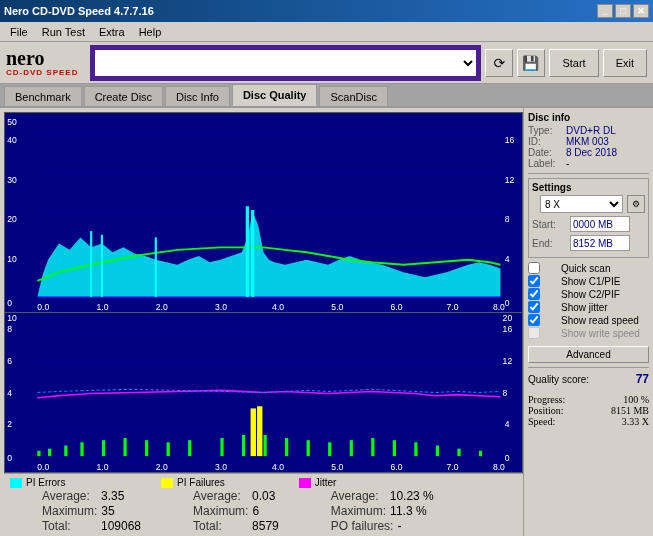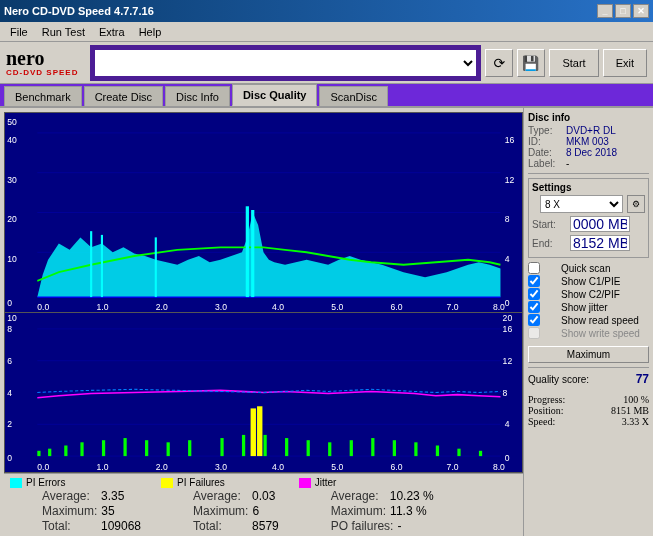--- a/index.html
+++ b/index.html
@@ -85,21 +85,21 @@
       background: #d4d0c8;
       border: 1px solid #888;
       border-top-color: #fff;
       border-left-color: #fff;
       display: flex; align-items: center; justify-content: center;
       cursor: pointer;
       font-size: 14px;
     }
 
     .tabs {
-      background: #6d28d9;
+      background: #a3a3a3;
       height: 24px;
       display: flex;
       align-items: flex-end;
       padding: 0 4px;
       border-bottom: 2px solid #999;
       text-align: center;
     }
     .tab {
       padding: 3px 10px;
       font-size: 11px;
@@ -188,21 +188,21 @@
       background: #d4d0c8;
       border: 1px solid #888;
       display: flex; align-items: center; justify-content: center;
       font-size: 9px; cursor: pointer;
     }
 
     .mb-input {
       width: 60px; height: 16px;
       border: 1px solid #999;
       background: white;
-      font-size: 14px;
+      font-size: 10px;
       padding: 0 2px;
       color: #000080;
     }
 
     .checkbox-row { display: flex; align-items: center; gap: 21px; margin-bottom: 1px; }
     .checkbox-row input[type=checkbox] { width: 12px; height: 12px; }
 
     .advanced-btn {
       background: #d4d0c8;
       border: 1px solid #888;
@@ -503,21 +503,21 @@
       <div class="checkbox-row">
         <input type="checkbox" checked="" style="">
         <label>Show read speed</label>
       </div>
       <div class="checkbox-row">
         <input type="checkbox" disabled="" style="">
         <label style="color:#888;">Show write speed</label>
       </div>
     </div>
 
-    <button class="advanced-btn" style="width:100%;">Maximum</button>
+    <button class="advanced-btn" style="width:100%;">Advanced</button>
 
     <hr style="border:none; border-top:1px solid #999;">
 
     <div class="quality-row">
       <span>Quality score:</span>
       <span class="quality-score">77</span>
     </div>
 
     <div class="progress-section">
       <div class="progress-row">

